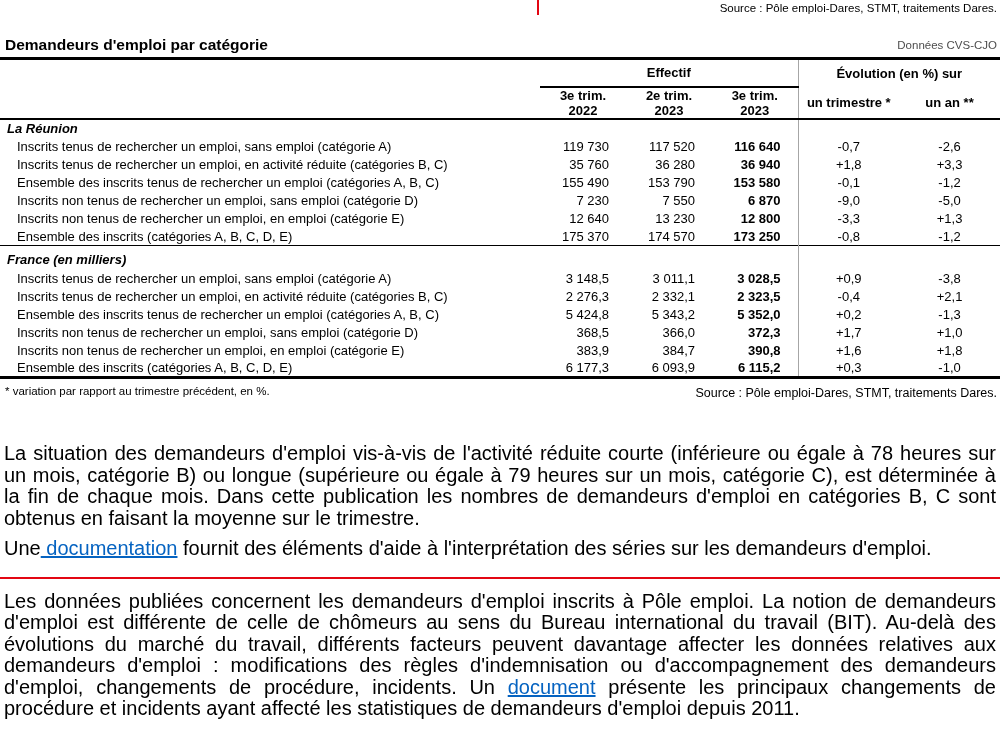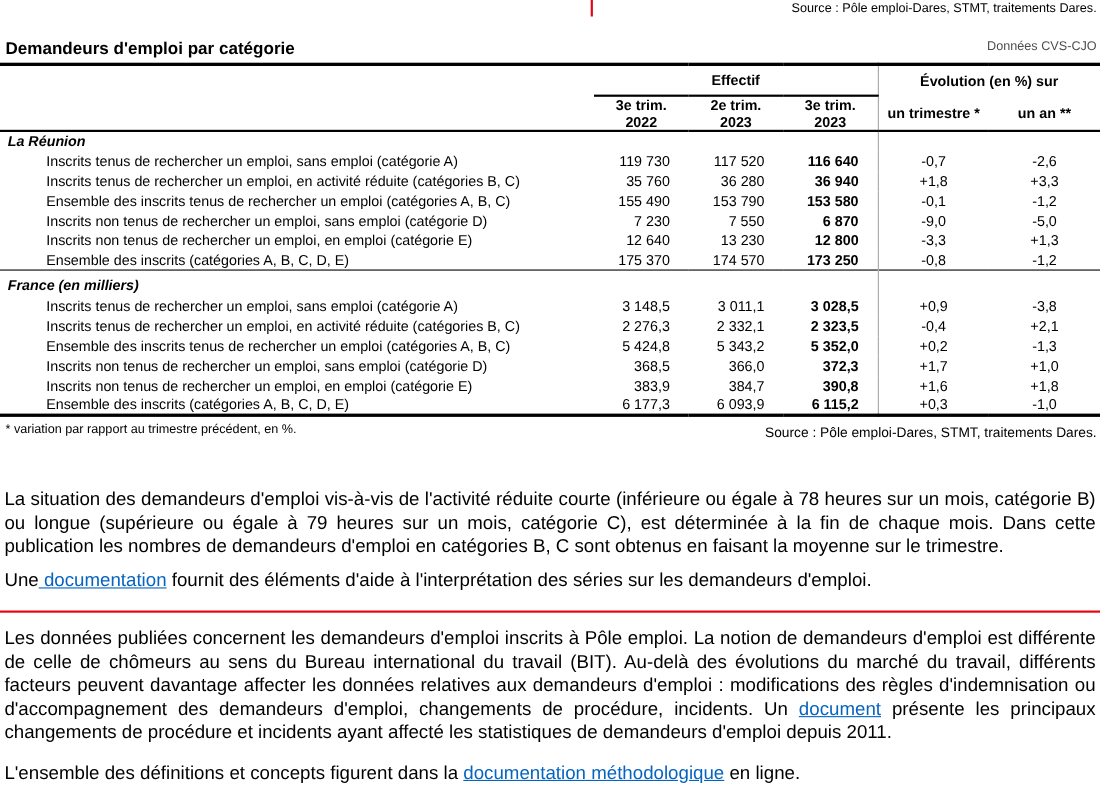--- a/index.html
+++ b/index.html
@@ -13,49 +13,49 @@
   body{
     width:1000px;height:730px;
     font-family:"Liberation Sans","DejaVu Sans",sans-serif;
     color:#000;overflow:hidden;
   }
   
   .top-bar{position:relative;height:36px;}
   .top-source{position:absolute;top:2px;right:3px;font-size:11.5px;}
   .red-tick{position:absolute;left:537px;top:0;width:2px;height:15px;background:var(--red);}
   
-  .title-row{display:flex;justify-content:space-between;align-items:flex-start;padding:0 3px 3px 5px;}
+  .title-row{display:flex;justify-content:space-between;align-items:center;padding:0 3px 3px 5px;}
   .page-title{font-size:15.5px;font-weight:bold;}
   .data-badge{font-size:11.5px;color:var(--badge);}
   
   table{width:1000px;border-collapse:collapse;border-top:3px solid #000;border-bottom:3px solid #000;table-layout:fixed;}
   col.c-label{width:540px;}
   col.c-num{width:86px;}
   col.c-evo{width:101px;}
   th,td{font-size:13px;font-weight:normal;vertical-align:middle;}
   .group-row th{height:28px;font-weight:bold;font-size:13px;}
   th.group-effectif{border-bottom:2px solid #000;text-align:center;}
   th.group-evo{}
   .evo-first{border-left:1px solid var(--sep);}
   .sub-row th{height:30px;border-bottom:2px solid #000;font-weight:bold;text-align:center;line-height:15px;font-size:13px;}
   .section-title{font-weight:bold;font-style:italic;padding-left:7px;}
   tr.section-title-row td{height:19px;}
   tr.section-sep td{border-top:1.5px solid #000;height:24px;padding-top:4px;}
   tr.data-row td{height:18px;}
-  td.label{padding-left:42px;text-align:left;white-space:nowrap;overflow:hidden;}
+  td.label{padding-left:17px;text-align:left;white-space:nowrap;overflow:hidden;}
   td.num{text-align:right;padding-right:17px;white-space:nowrap;}
   td.num.bold{font-weight:bold;}
   td.evo{text-align:center;}
   
   .footnotes{position:relative;height:56px;font-size:11.5px;}
   .footnote-1{position:absolute;top:6px;left:5px;}
   .footnote-2{position:absolute;top:26px;left:5px;}
   .bottom-source{position:absolute;top:7px;right:3px;font-size:12.5px;}
   
-  p.body-text{font-size:17px;line-height:21.5px;padding:0 4px;text-align:justify;}
+  p.body-text{font-size:20px;line-height:21.5px;padding:0 4px;text-align:justify;}
   p.short{text-align:left;}
   #para-main{margin-top:8px;}
   #para-doc{margin-top:9px;}
   .red-rule{margin-top:17px;height:2px;background:var(--red);width:1000px;}
   #para-donnees{margin-top:12px;}
   #para-definitions{margin-top:15px;}
   a{color:var(--link);text-decoration:underline;cursor:pointer;}
 </style>
 </head>
 <body>

